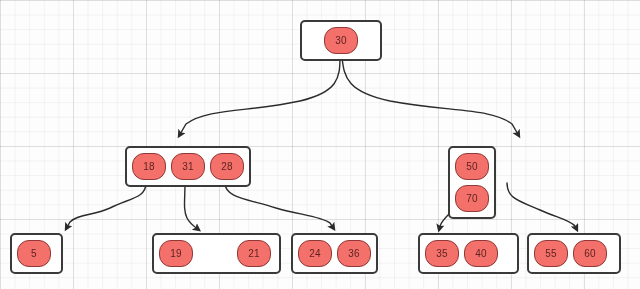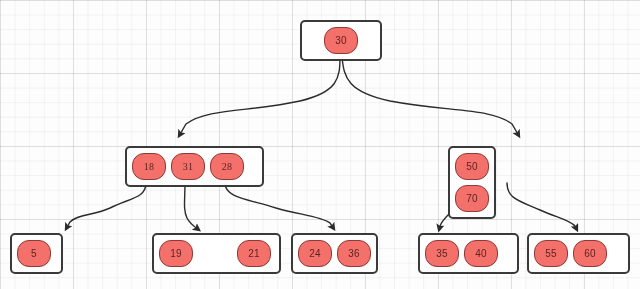--- a/index.html
+++ b/index.html
@@ -82,21 +82,21 @@
         <path d="M 225,183 C 225,198 248,199 276,208 C 300,215 320,216 330,223 L 334,229"></path>
         <path d="M 468,183 C 468,198 462,200 454,209 C 447,216 442,220 440,226 L 439,230"></path>
         <path d="M 507,183 C 507,199 520,201 540,210 C 558,218 570,220 575,226 L 577,230"></path>
       </g>
   </svg>
 
   <div id="node-layer">
       <div class="node" style="left: 300px; top: 20px; padding-left: 22px; padding-right: 22px;">
         <div class="cell">30</div>
       </div>
-      <div class="node" style="left: 125px; top: 146px; padding-left: 5px; padding-right: 18px; font-family: Liberation Serif, serif;">
+      <div class="node" style="left: 125px; top: 146px; padding-left: 5px; padding-right: 5px;">
         <div class="cell">18</div>
         <div class="cell">31</div>
         <div class="cell">28</div>
       </div>
       <div class="node" style="left: 448px; top: 146px; padding-left: 5px; padding-right: 5px; flex-direction: column;">
         <div class="cell">50</div>
         <div class="cell">70</div>
       </div>
       <div class="node" style="left: 10px; top: 233px; padding-left: 5px; padding-right: 10px;">
         <div class="cell">5</div>
@@ -106,19 +106,19 @@
         <div class="cell">21</div>
       </div>
       <div class="node" style="left: 291px; top: 233px; padding-left: 5px; padding-right: 5px;">
         <div class="cell">24</div>
         <div class="cell">36</div>
       </div>
       <div class="node" style="left: 418px; top: 233px; padding-left: 5px; padding-right: 19px;">
         <div class="cell">35</div>
         <div class="cell">40</div>
       </div>
-      <div class="node" style="left: 527px; top: 233px; padding-left: 5px; padding-right: 21px;">
+      <div class="node" style="left: 527px; top: 233px; padding-left: 5px; padding-right: 12px;">
         <div class="cell">55</div>
         <div class="cell">60</div>
       </div>
     </div>
 
 </div>
 
 </body></html>

